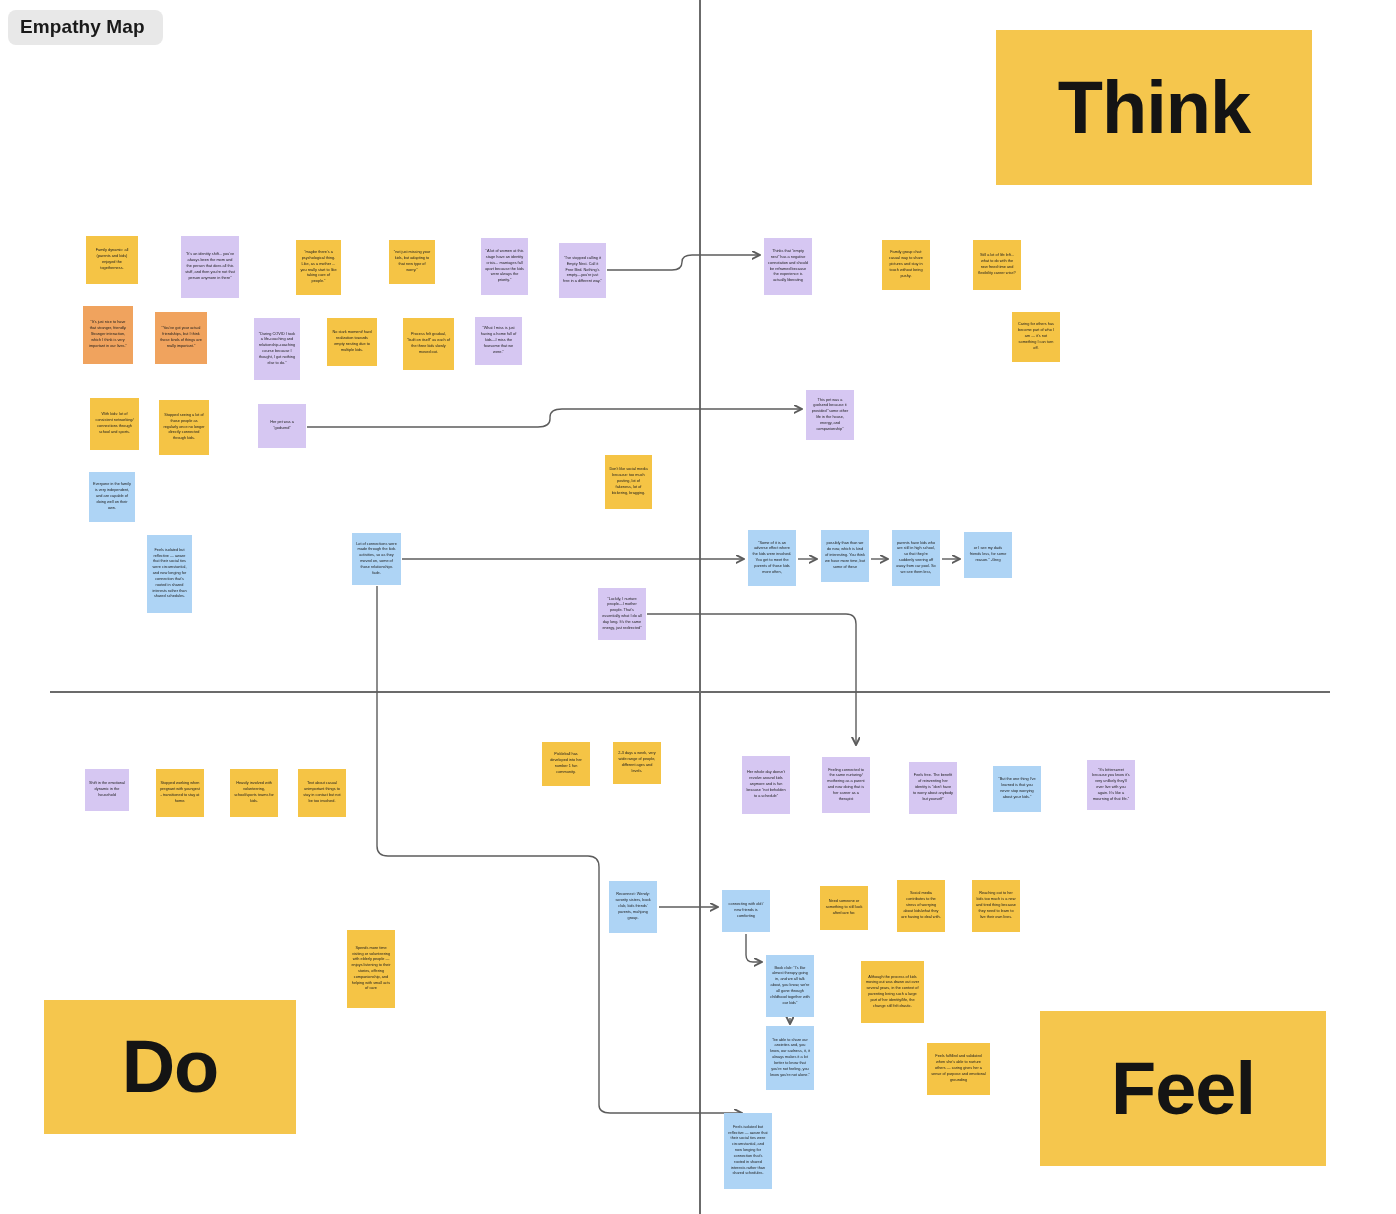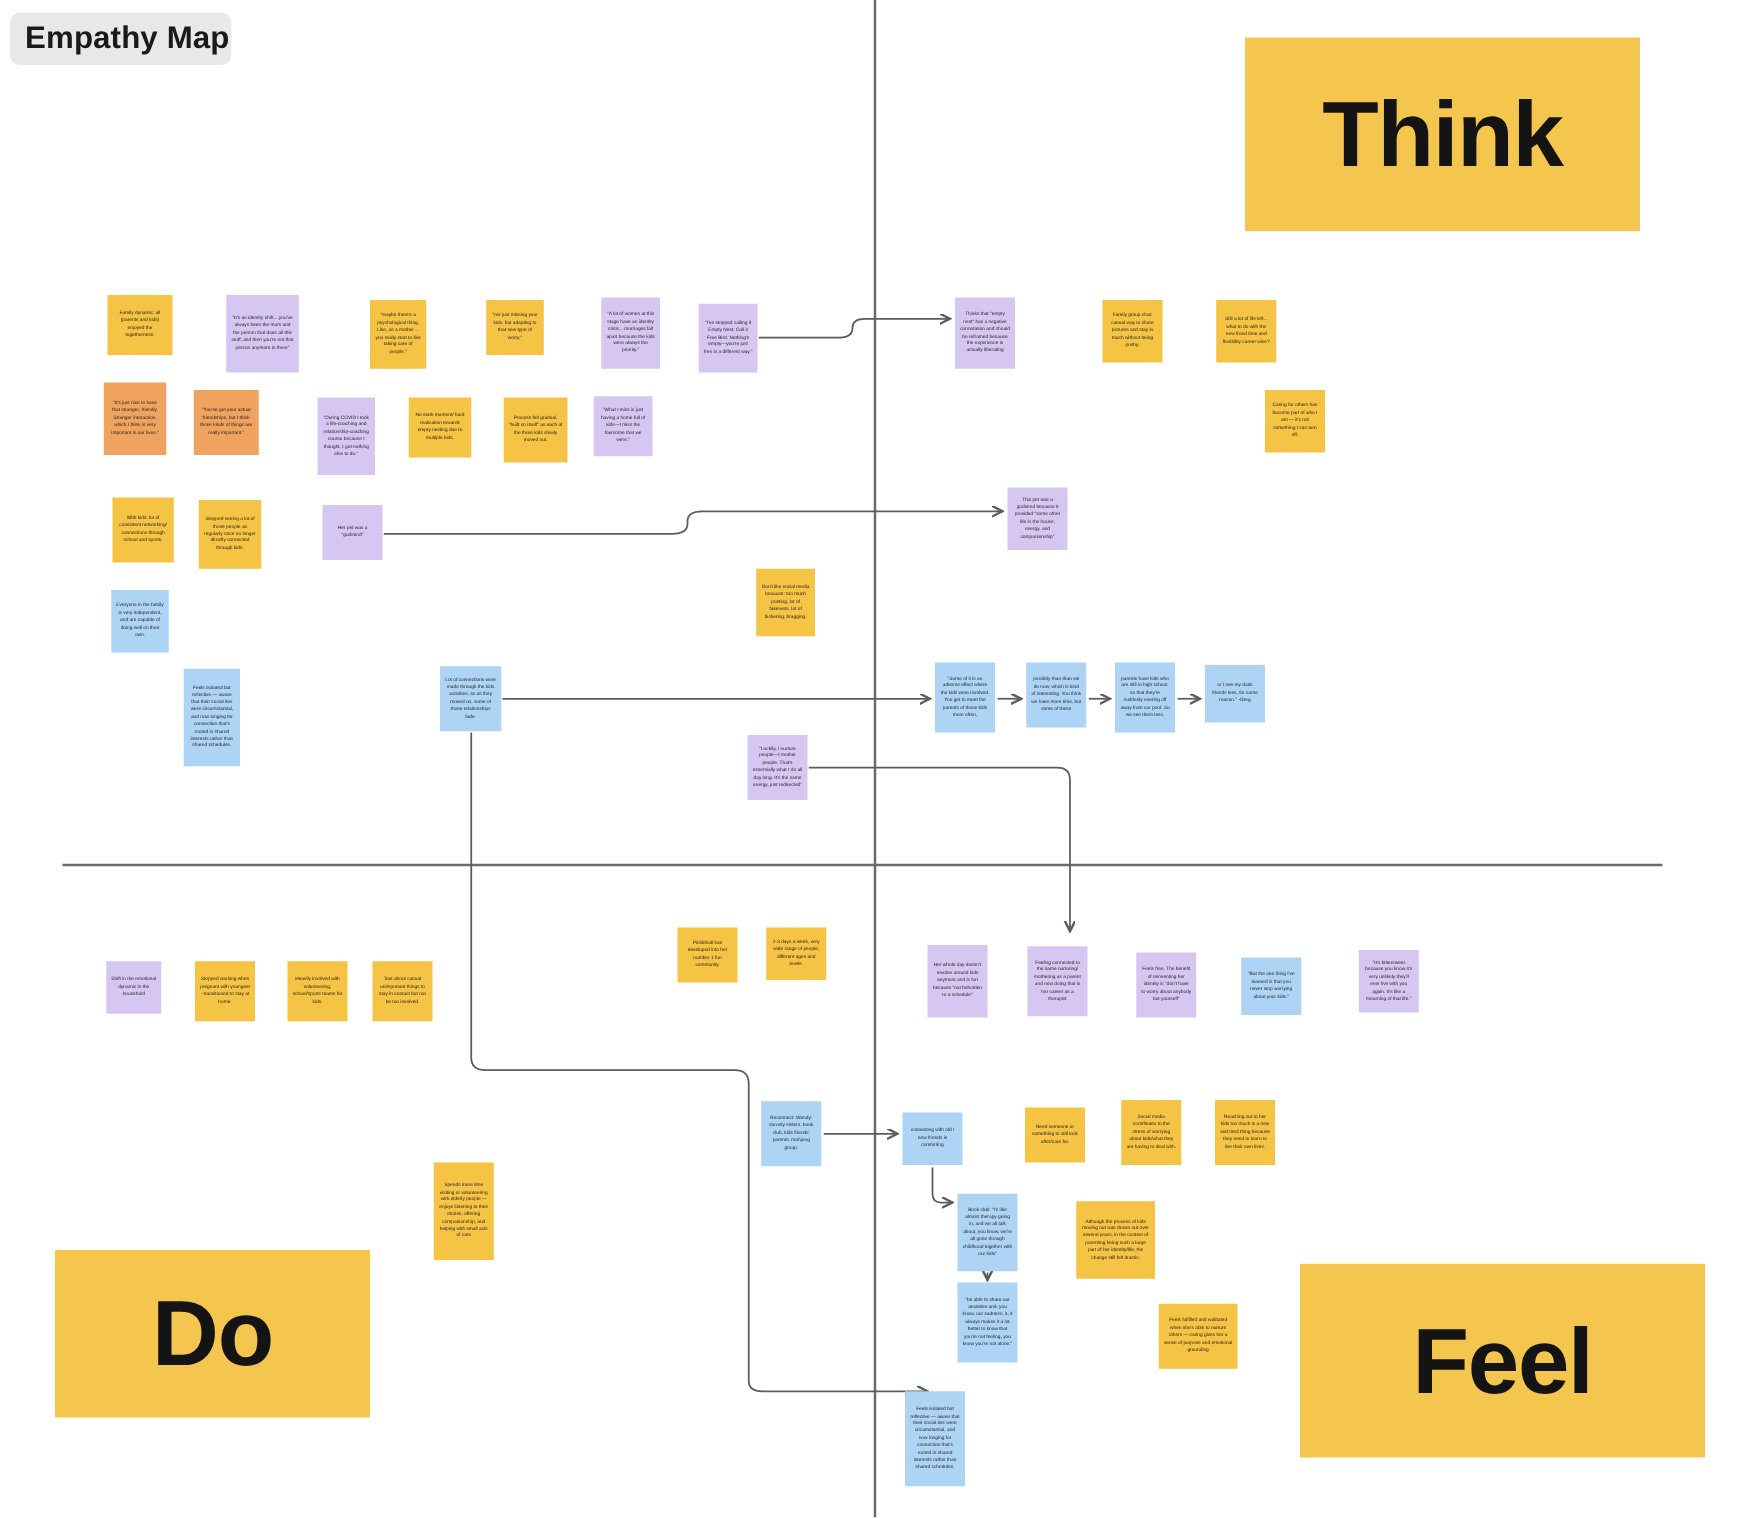--- a/index.html
+++ b/index.html
@@ -15,22 +15,22 @@
     overflow: hidden;
     background: #ffffff;
   }
 
   
   #title-chip {
     position: absolute;
     left: 8px; top: 10px;
     background: #e8e8e8;
     border-radius: 8px;
-    padding: 6px 1px 7px 12px;
-    font-size: 25px;
+    padding: 6px 18px 7px 12px;
+    font-size: 19px;
     font-weight: 700;
     color: #1a1a1a;
     letter-spacing: .1px;
     z-index: 40;
     white-space: nowrap;
   }
 
   
   .axis { position: absolute; background: #6b6b6b; z-index: 1; }
   #axis-v { left: 699px; top: 0; width: 1.6px; height: 1214px; }
@@ -48,21 +48,21 @@
   .quad span {
     font-size: 74px;
     font-weight: 700;
     color: #141414;
     line-height: 1;
     letter-spacing: -1px;
   }
   #quad-say   { left: 31px;   top: 33px;   width: 290px; height: 152px; }
   #quad-think { left: 996px;  top: 30px;   width: 316px; height: 155px; }
   #quad-do    { left: 44px;   top: 1000px; width: 252px; height: 134px; }
-  #quad-feel  { left: 1040px; top: 1011px; width: 324px; height: 155px; }
+  #quad-feel  { left: 1040px; top: 1011px; width: 286px; height: 155px; }
 
   
   .note {
     position: absolute;
     display: flex;
     align-items: center;
     justify-content: center;
     text-align: center;
     padding: 4px 4px;
     font-size: 3.85px;

